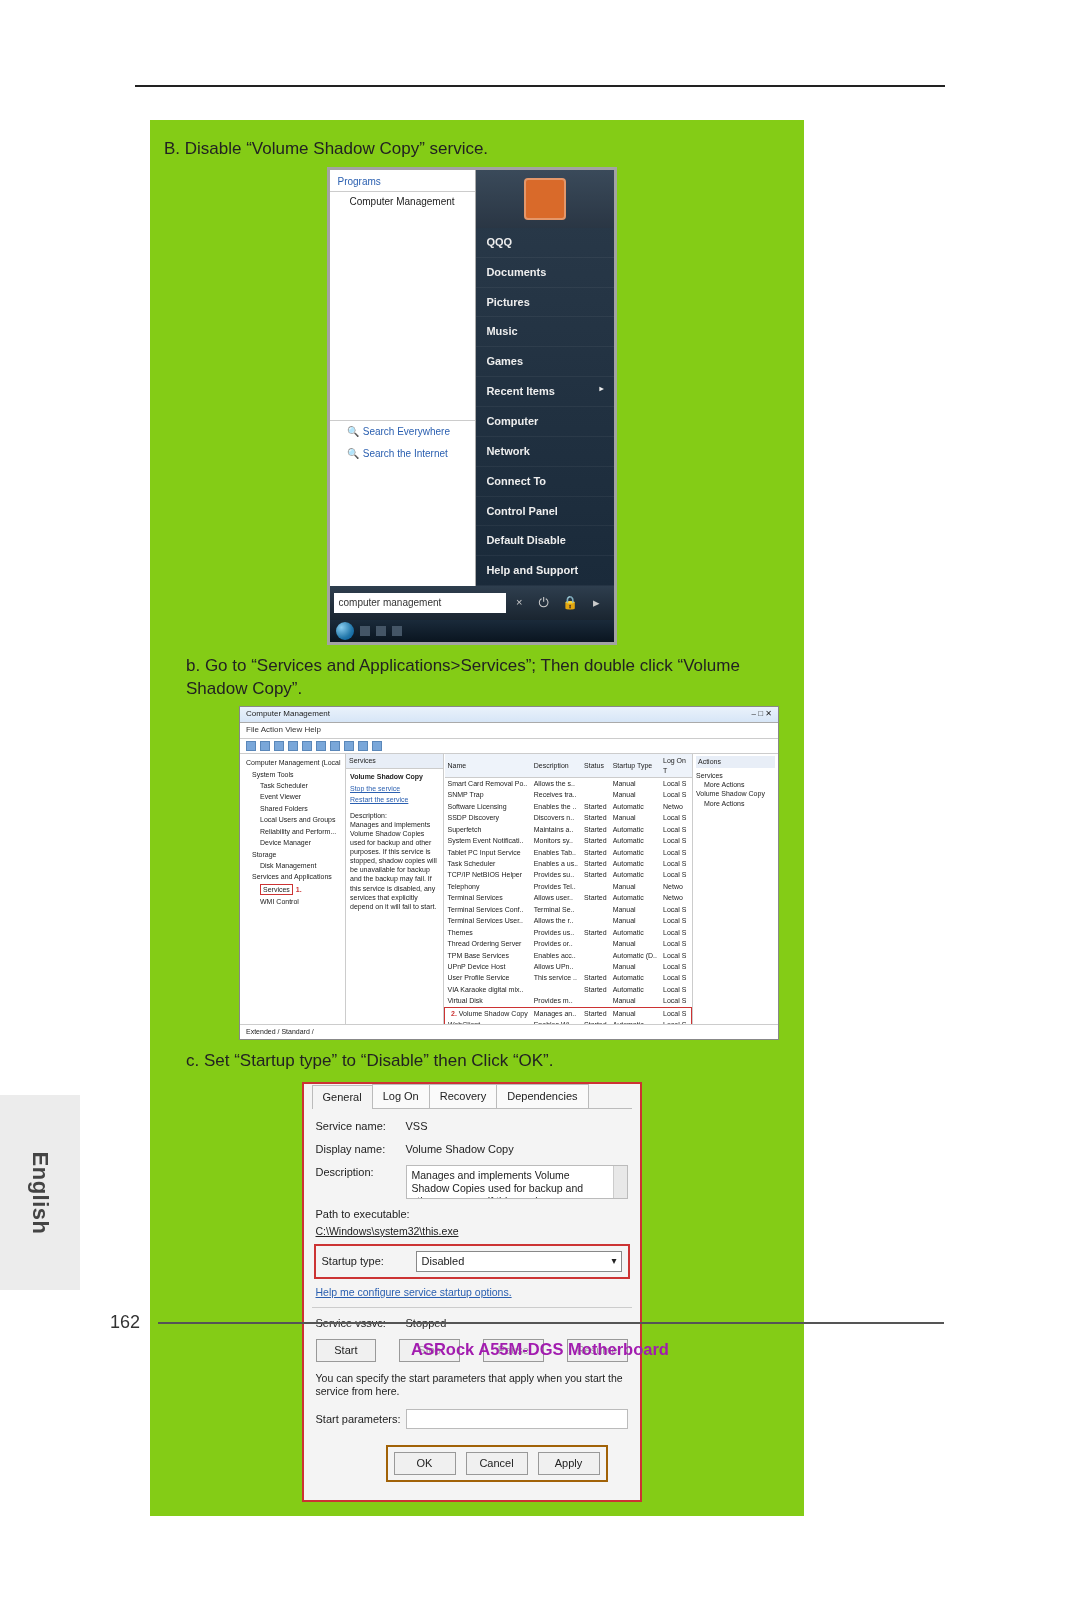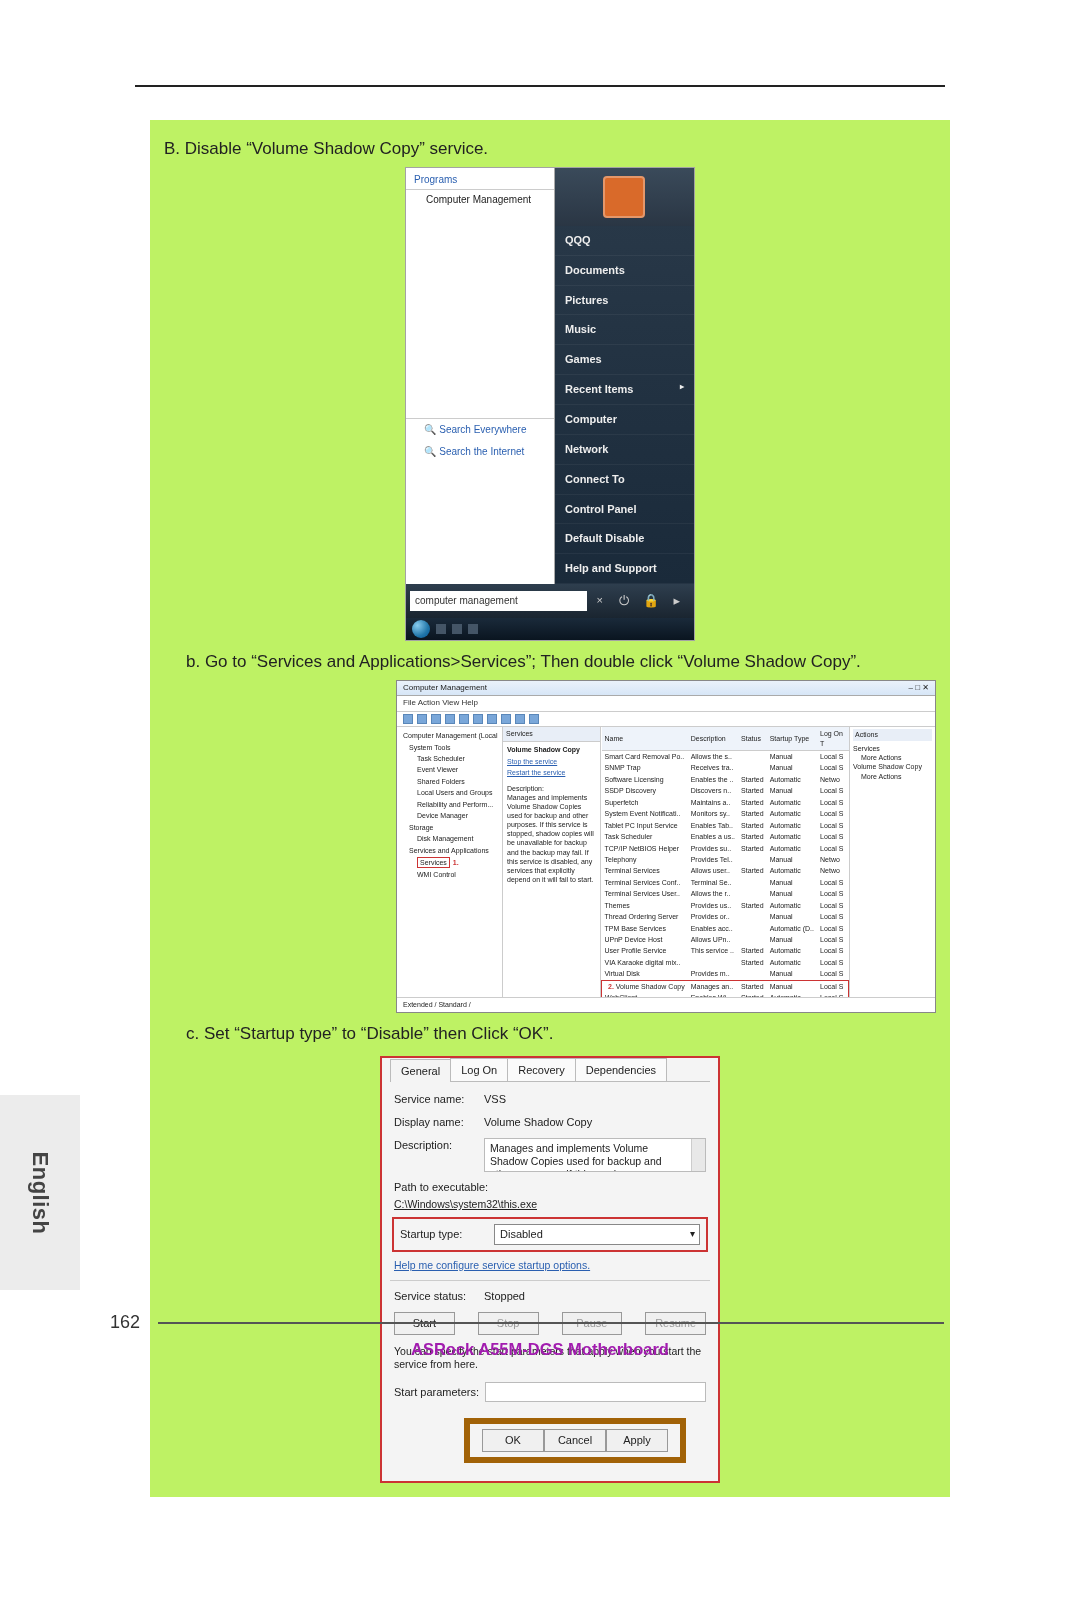--- a/index.html
+++ b/index.html
@@ -1,23 +1,23 @@
 <!DOCTYPE html>
 <html><head>
 <meta charset="utf-8">
 <style>
   * { box-sizing: border-box; margin: 0; padding: 0; }
   body { width: 1080px; height: 1619px; background: #fff; font-family: Arial, sans-serif; position: relative; }
   .hr-top { position: absolute; left: 135px; top: 85px; width: 810px; border-top: 2px solid #222; }
-  .content { position: absolute; left: 150px; top: 120px; width: 800px; background: #bef264; padding: 18px 14px 14px 14px; font-size: 17px; color: #222; line-height: 1.35; }
+  .content { position: absolute; left: 150px; top: 120px; width: 654px; background: #84cc16; padding: 18px 25px 14px 14px; font-size: 17px; color: #222; line-height: 1.35; }
   .step-b { margin-bottom: 4px; }
   .step-a { margin-left: 22px; margin-bottom: 10px; }
 
   
-  .startmenu { width: 290px; margin: 6px auto 10px auto; border: 1px solid #a3a3a3; background: #fff; font-size: 10px; }
+  .startmenu { width: 290px; margin: 6px auto 10px auto; border: 3px solid #a3a3a3; background: #fff; font-size: 10px; }
   .sm-row { display: flex; }
   .sm-left { width: 150px; background: #fff; border-right: 1px solid #aaa; }
   .sm-right { width: 140px; background: linear-gradient(#2a3a4a,#1a2a3a); color: #fff; }
   .sm-prog-hdr { color: #2a5fb0; padding: 5px 8px 3px 8px; border-bottom: 1px solid #ccc; font-size: 10px; }
   .sm-item { padding: 4px 8px 4px 20px; font-size: 10px; color: #222; display: flex; align-items: center; }
   .sm-left .sm-item { height: 18px; }
   .sm-spacer { height: 210px; }
   .sm-search-opt { padding: 4px 8px 4px 18px; color: #2a5fb0; font-size: 10px; border-top: 0; }
   .sm-search-opt.first { border-top: 1px solid #ccc; }
   .sm-right-item { padding: 7px 10px; font-size: 11px; font-weight: bold; color: #eee; border-bottom: 1px solid rgba(255,255,255,0.05); }
@@ -86,21 +86,21 @@
   .props-select { flex: 1; border: 1px solid #888; background: #fff; padding: 2px 16px 2px 5px; font-size: 11px; position: relative; margin-left: 10px; }
   .props-select::after { content: "▾"; position: absolute; right: 4px; top: 2px; font-size: 10px; }
   .props-link { color: #2a5fb0; text-decoration: underline; font-size: 10.5px; margin-top: 4px; display: block; }
   .props-hr { border-top: 1px solid #ccc; margin: 8px -4px; }
   .props-btns { display:flex; gap: 23px; margin-top: 4px; }
   .props-btn { border: 1px solid #999; background: #f0f0f0; padding: 3px 0; width: 66px; text-align: center; font-size: 11px; }
   .props-btn.disabled { color: #999; }
   .props-note { font-size: 10.5px; margin-top: 10px; line-height: 1.3; }
   .props-param-row { display:flex; margin-top: 10px; align-items:center; }
   .props-param-input { flex: 1; border: 1px solid #bbb; background: #fff; height: 20px; margin-left: 6px; }
-  .props-footer { display:flex; justify-content: center; margin-top: 16px; border: 6px solid #a16207; padding: 5px 4px; margin-left: 70px; margin-right: 20px; }
+  .props-footer { display:flex; justify-content: center; gap: 10px; margin-top: 16px; border: 2px solid #a16207; padding: 5px 4px; margin-left: 70px; margin-right: 20px; }
   .props-footer .props-btn { width: 62px; }
 
   
   .lang-tab { position: absolute; left: 0; top: 1095px; width: 80px; height: 195px; background: #ececec; display:flex; align-items:center; justify-content:center; }
   .lang-text { transform: rotate(90deg); font-size: 22px; font-weight: bold; color: #444; letter-spacing: .5px; }
 
   
   .page-num { position: absolute; left: 110px; top: 1312px; font-size: 18px; color: #333; }
   .footer-line { position: absolute; left: 158px; top: 1322px; width: 786px; border-top: 2px solid #555; }
   .footer-text { position: absolute; left: 0; top: 1340px; width: 1080px; text-align: center; font-size: 16.5px; font-weight: bold; color: #a21caf; }
@@ -414,21 +414,21 @@
         </div>
       <div class="props-path">Path to executable:</div>
       <div class="props-path-val">C:\Windows\system32\this.exe</div>
       <div class="props-startup-row">
         <div class="props-lbl" style="width:84px">Startup type:</div>
         <div class="props-select">Disabled</div>
       </div>
       <a class="props-link">Help me configure service startup options.</a>
       <div class="props-hr"></div>
       <div class="props-row">
-          <div class="props-lbl">Service status:</div>
+          <div class="props-lbl">Service vssvc:</div>
           <div class="props-val">Stopped</div>
         </div>
       <div class="props-btns">
         <div class="props-btn">Start</div>
         <div class="props-btn disabled">Stop</div>
         <div class="props-btn disabled">Pause</div>
         <div class="props-btn disabled">Resume</div>
       </div>
       <div class="props-note">You can specify the start parameters that apply when you start the service from here.</div>
       <div class="props-param-row">

